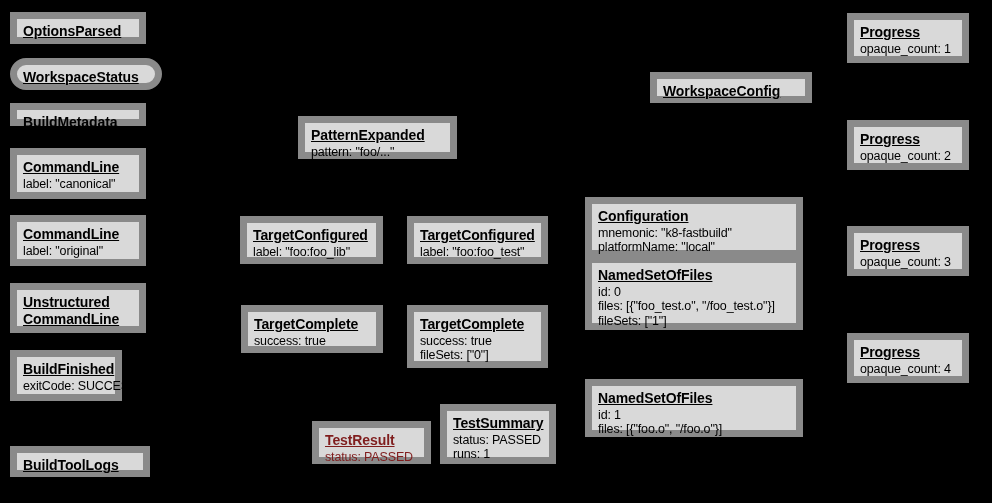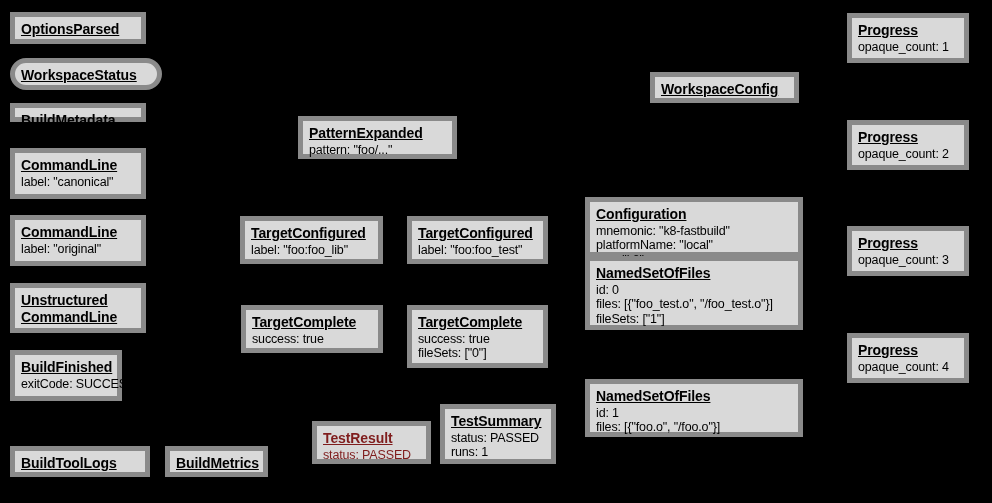--- a/index.html
+++ b/index.html
@@ -13,21 +13,21 @@
     width: 992px;
     height: 503px;
     background: #000000;
     overflow: hidden;
     font-family: "Liberation Sans", sans-serif;
   }
   .node {
     position: absolute;
     box-sizing: border-box;
     background: #d9d9d9;
-    border: 5px solid #a16207;
+    border: 7px solid #a16207;
     padding: 4px 14px 5px 6px;
     color: #000000;
     line-height: 1.18;
   }
   .node-title {
     display: block;
     font-size: 14px;
     font-weight: bold;
     text-decoration: underline;
     white-space: pre-line;
@@ -80,23 +80,20 @@
     </div>
     <div class="node" style="left: 10px; top: 350px; width: 112px; height: 51px; background: rgb(217, 217, 217); border-color: rgb(138, 138, 138); color: rgb(0, 0, 0);">
       <span class="node-title">BuildFinished</span>
       <span class="node-fields">
         <span class="node-field">exitCode: SUCCESS</span>
       </span>
     </div>
     <div class="node title-only" style="left: 10px; top: 446px; width: 140px; height: 31px; background: rgb(217, 217, 217); border-color: rgb(138, 138, 138); color: rgb(0, 0, 0);">
       <span class="node-title">BuildToolLogs</span>
     </div>
-    <div class="node title-only" style="left: 165px; top: 446px; width: 103px; height: 31px; background: rgb(217, 217, 217); border-color: rgb(138, 138, 138); color: rgb(0, 0, 0);">
-      <span class="node-title">BuildMetrics</span>
-    </div>
     <div class="node" style="left: 298px; top: 116px; width: 159px; height: 43px; background: rgb(217, 217, 217); border-color: rgb(138, 138, 138); color: rgb(0, 0, 0);">
       <span class="node-title">PatternExpanded</span>
       <span class="node-fields">
         <span class="node-field">pattern: "foo/..."</span>
       </span>
     </div>
     <div class="node" style="left: 240px; top: 216px; width: 143px; height: 48px; background: rgb(217, 217, 217); border-color: rgb(138, 138, 138); color: rgb(0, 0, 0);">
       <span class="node-title">TargetConfigured</span>
       <span class="node-fields">
         <span class="node-field">label: "foo:foo_lib"</span>
@@ -127,21 +124,21 @@
         <span class="node-field">status: PASSED</span>
       </span>
     </div>
     <div class="node" style="left: 440px; top: 404px; width: 116px; height: 60px; background: rgb(217, 217, 217); border-color: rgb(138, 138, 138); color: rgb(0, 0, 0);">
       <span class="node-title">TestSummary</span>
       <span class="node-fields">
         <span class="node-field">status: PASSED</span>
         <span class="node-field">runs: 1</span>
       </span>
     </div>
-    <div class="node title-only" style="left: 650px; top: 72px; width: 149px; height: 31px; background: rgb(217, 217, 217); border-color: rgb(138, 138, 138); color: rgb(0, 0, 0);">
+    <div class="node title-only" style="left: 650px; top: 72px; width: 162px; height: 31px; background: rgb(217, 217, 217); border-color: rgb(138, 138, 138); color: rgb(0, 0, 0);">
       <span class="node-title">WorkspaceConfig</span>
     </div>
     <div class="node" style="left: 585px; top: 157px; width: 218px; height: 60px; background: rgb(217, 217, 217); border-color: rgb(138, 138, 138); color: rgb(0, 0, 0); margin-top: 40px;">
       <span class="node-title">Configuration</span>
       <span class="node-fields">
         <span class="node-field">mnemonic: "k8-fastbuild"</span>
         <span class="node-field">platformName: "local"</span>
         <span class="node-field">cpu: "k8"</span>
       </span>
     </div>

